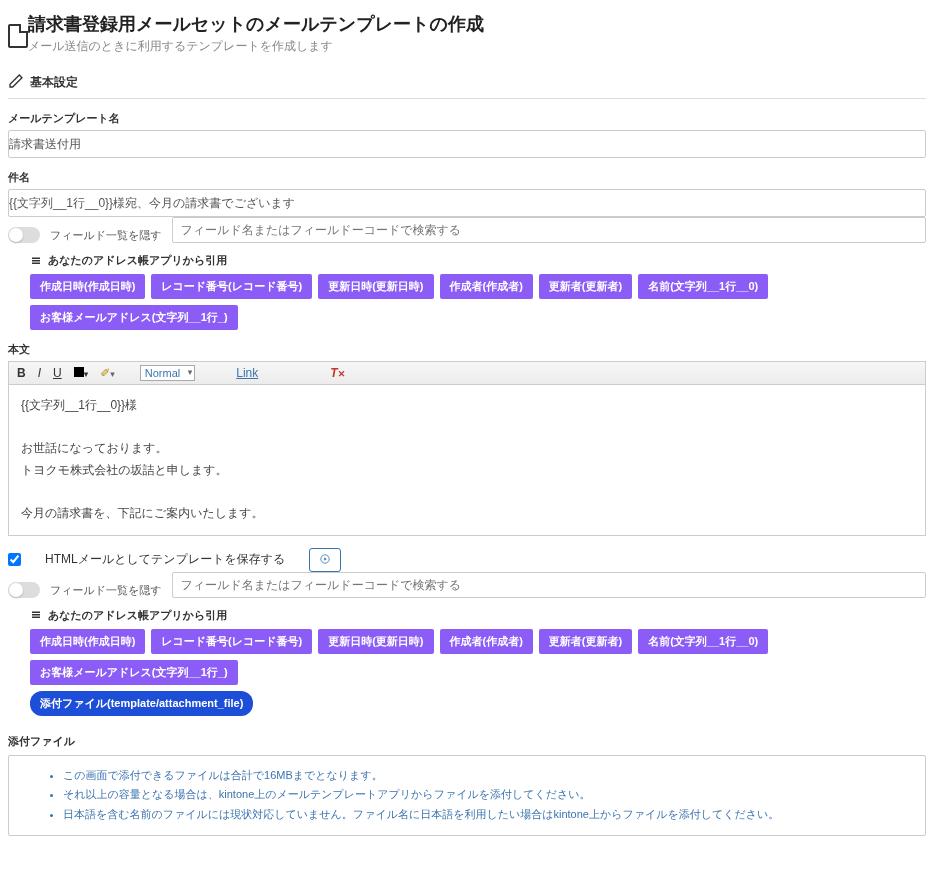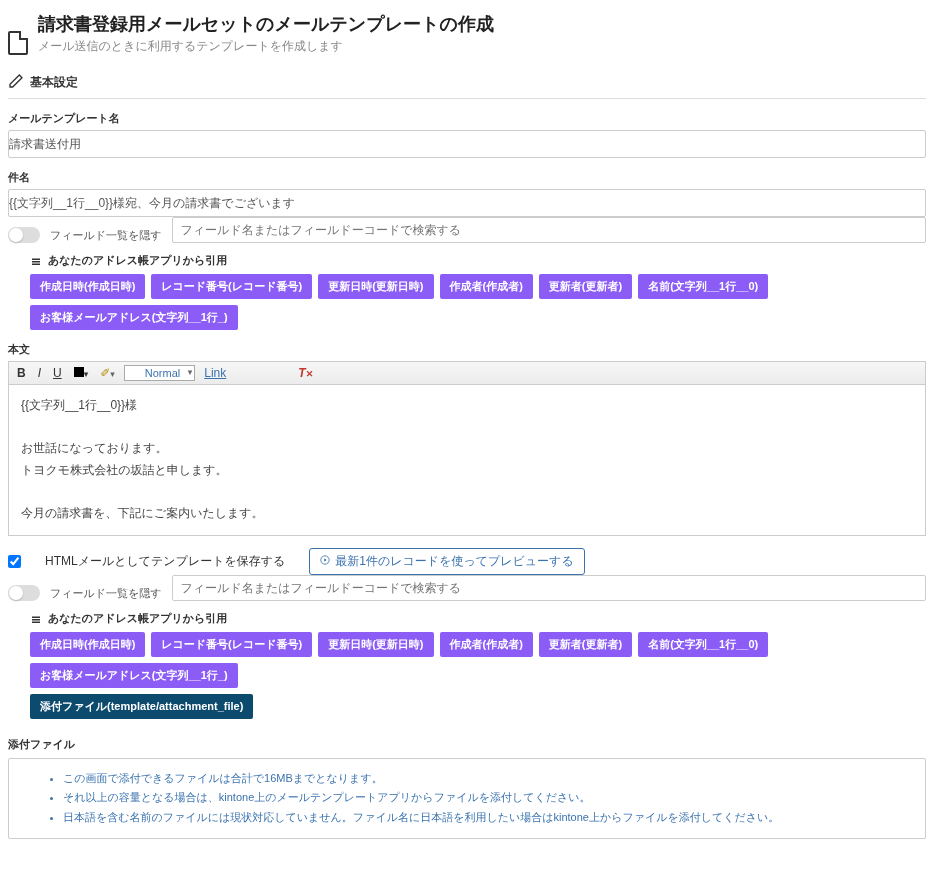--- a/index.html
+++ b/index.html
@@ -1,55 +1,55 @@
 <!DOCTYPE html>
 <html><head>
 <meta charset="utf-8">
 <style>
 * { box-sizing: border-box; margin: 0; padding: 0; }
 body { font-family: "Hiragino Kaku Gothic ProN", "メイリオ", Meiryo, sans-serif; font-size: 12px; color: #333; background: #fff; width: 934px; }
 .container { padding: 8px; }
 
-.page-header { display: flex; align-items: flex-end; gap: 10px; padding: 4px 0 12px 0; }
+.page-header { display: flex; align-items: center; padding: 4px 0 12px 0; }
 .page-header .doc-icon { width: 20px; height: 24px; border: 2px solid #333; border-radius: 2px; position: relative; flex-shrink: 0; margin-top: 4px; }
 .page-header .doc-icon::after { content: ""; position: absolute; top: -2px; right: -2px; width: 7px; height: 7px; background: #fff; border-bottom: 2px solid #333; border-left: 2px solid #333; }
 .page-header h1 { font-size: 18px; font-weight: bold; color: #222; }
 .page-header .subtitle { font-size: 12px; color: #888; margin-top: 2px; }
 
 .section-header { display: flex; align-items: center; gap: 6px; border-bottom: 1px solid #ddd; padding: 6px 0; }
 .section-header .pencil-icon svg { width: 16px; height: 16px; }
 .section-header .label { font-size: 12px; font-weight: bold; }
 
 .field-label { font-size: 11px; font-weight: bold; margin-top: 12px; margin-bottom: 4px; }
 .text-input { width: 100%; border: 1px solid #ccc; padding: 6px 0; font-size: 12px; color: #555; border-radius: 2px; }
 .text-input::placeholder { color: #aaa; }
 
 .filter-row { display: flex; align-items: flex-end; gap: 10px; }
 .toggle { width: 32px; height: 16px; background: #ddd; border-radius: 8px; position: relative; flex-shrink: 0; }
 .toggle::after { content: ""; width: 14px; height: 14px; background: #fff; border-radius: 50%; position: absolute; top: 1px; left: 1px; box-shadow: 0 1px 2px rgba(0,0,0,0.2); }
 .filter-row .toggle-label { font-size: 11px; color: #555; }
 .filter-row .filter-input { flex: 1; border: 1px solid #ccc; padding: 5px 8px; font-size: 12px; border-radius: 2px; }
 
-.quote-header { display: flex; align-items: flex-end; gap: 6px; margin-top: 10px; font-size: 11px; font-weight: bold; }
+.quote-header { display: flex; align-items: center; gap: 6px; margin-top: 10px; font-size: 11px; font-weight: bold; }
 .quote-header svg { width: 12px; height: 12px; }
 
 .tag-row { display: flex; flex-wrap: wrap; gap: 6px; margin-top: 6px; }
 .tag { background: #8b5cf6; color: #fff; font-size: 11px; font-weight: bold; padding: 5px 10px; border-radius: 2px; }
-.tag.orange { background: #0c4a6e; }
+.tag.orange { background: #1d4ed8; border-radius: 12px; }
 
 .editor-wrap { border: 1px solid #ccc; margin-top: 4px; }
 .editor-toolbar { background: linear-gradient(#f7f7f7, #ececec); border-bottom: 1px solid #ccc; padding: 3px 5px; display: flex; align-items: center; gap: 6px; font-size: 12px; }
 .tb-btn { cursor: pointer; padding: 1px 3px; }
 .tb-btn.bold { font-weight: bold; }
 .tb-btn.italic { font-style: italic; }
 .tb-btn.underline { text-decoration: underline; }
 .tb-btn.brush { color: #b38b00; position: relative; }
-.tb-select { border: 1px solid #aaa; font-size: 11px; color: #3b73af; padding: 1px 14px 1px 20px; background: #fff; position: relative; }
+.tb-select { border: 1px solid #aaa; font-size: 11px; color: #3b73af; padding: 1px 14px 1px 4px; background: #fff; position: relative; margin-left: 16px; }
 .tb-select::after { content: "▾"; position: absolute; right: 2px; top: 1px; font-size: 9px; color: #666; }
-.tb-link { color: #3b73af; text-decoration: underline; }
+.tb-link { color: #3b73af; text-decoration: underline; margin-left: 32px; }
 .tb-xred { color: #c0392b; font-weight: bold; }
 .editor-body { padding: 10px 12px; font-size: 12px; line-height: 1.8; color: #444; min-height: 90px; }
 
 .checkbox-row { display: flex; align-items: center; gap: 24px; margin-top: 12px; }
 .checkbox-row input[type=checkbox] { width: 13px; height: 13px; }
 .preview-btn { border: 1px solid #3b73af; color: #3b73af; background: #fff; padding: 4px 10px; border-radius: 3px; font-size: 12px; display: inline-flex; align-items: center; gap: 5px; }
 .preview-btn .play-icon svg { width: 10px; height: 10px; }
 
 .attach-info { border: 1px solid #ccc; border-radius: 2px; padding: 10px 14px; margin-top: 6px; }
 .attach-info ul { list-style: disc; padding-left: 16px; }
@@ -162,21 +162,20 @@
 
   
   <div class="checkbox-row">
     <input type="checkbox" checked="" style="">
     <span>HTMLメールとしてテンプレートを保存する</span>
     <button class="preview-btn">
       <span class="play-icon"><svg viewBox="0 0 12 12">
             <circle cx="6" cy="6" r="5" fill="none" stroke="#3b73af" stroke-width="1"></circle>
             <polygon points="5,4 8,6 5,8" fill="#3b73af"></polygon>
           </svg></span>
-      <span>最新1件のレコードを使ってプレビューする</span>
     </button>
   </div>
 
   
   <div class="filter-row">
     <div class="toggle"></div>
     <span class="toggle-label">フィールド一覧を隠す</span>
     <input class="filter-input" placeholder="フィールド名またはフィールドーコードで検索する" style="">
   </div>
 

